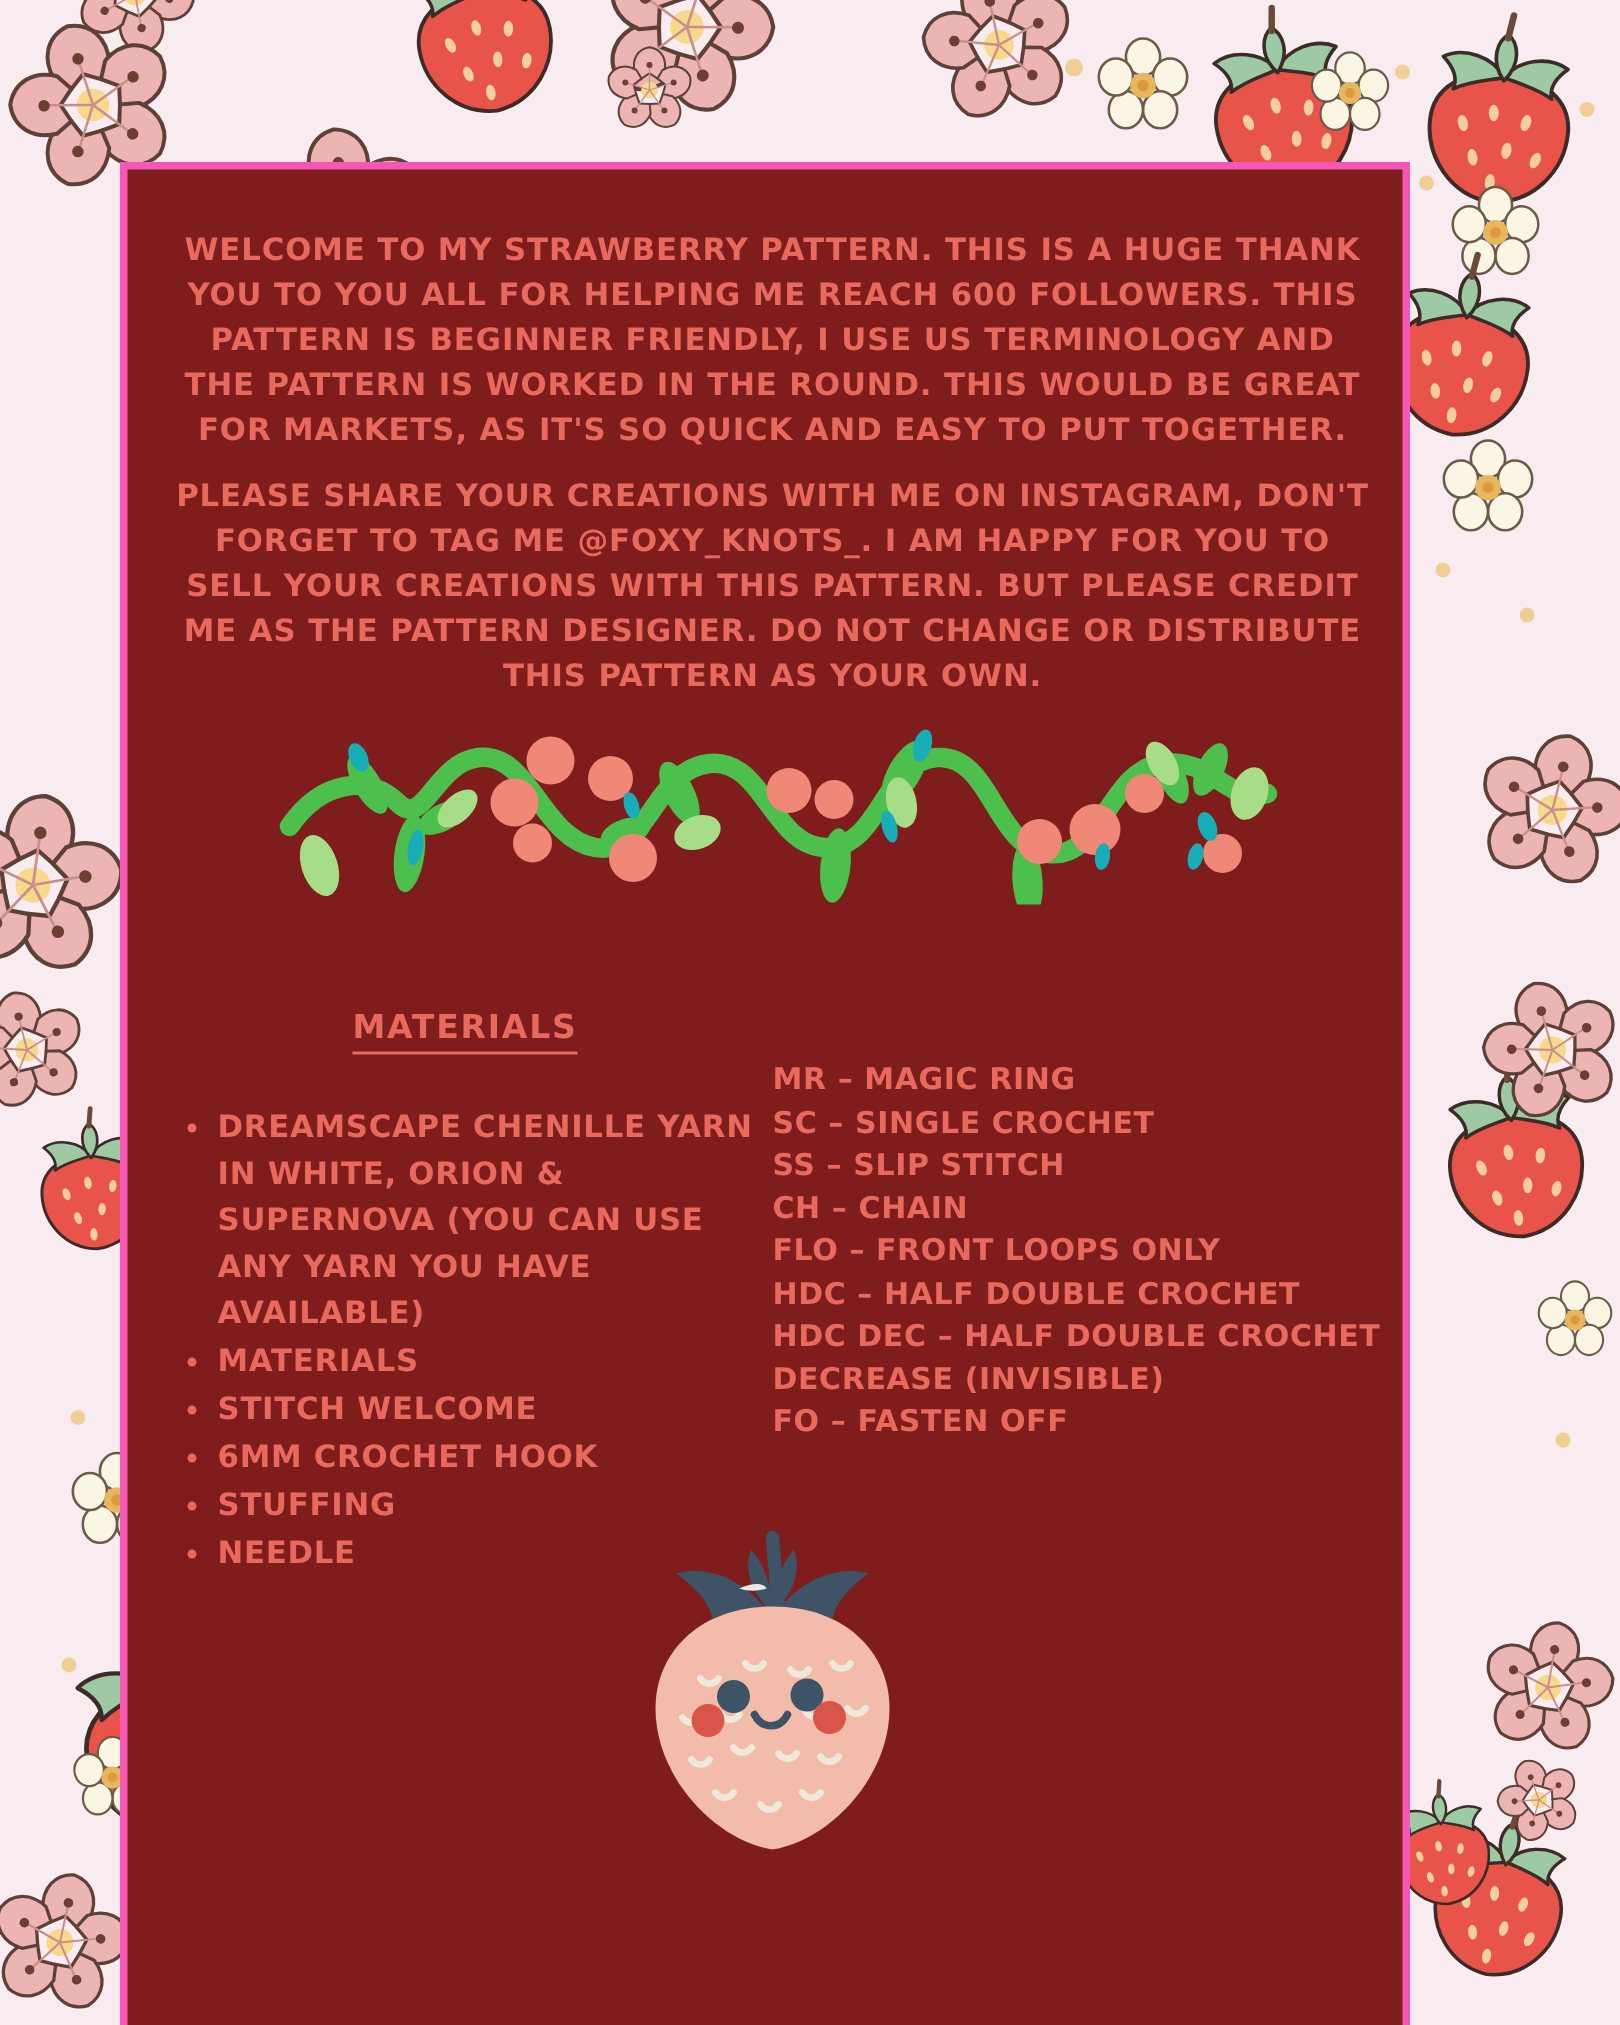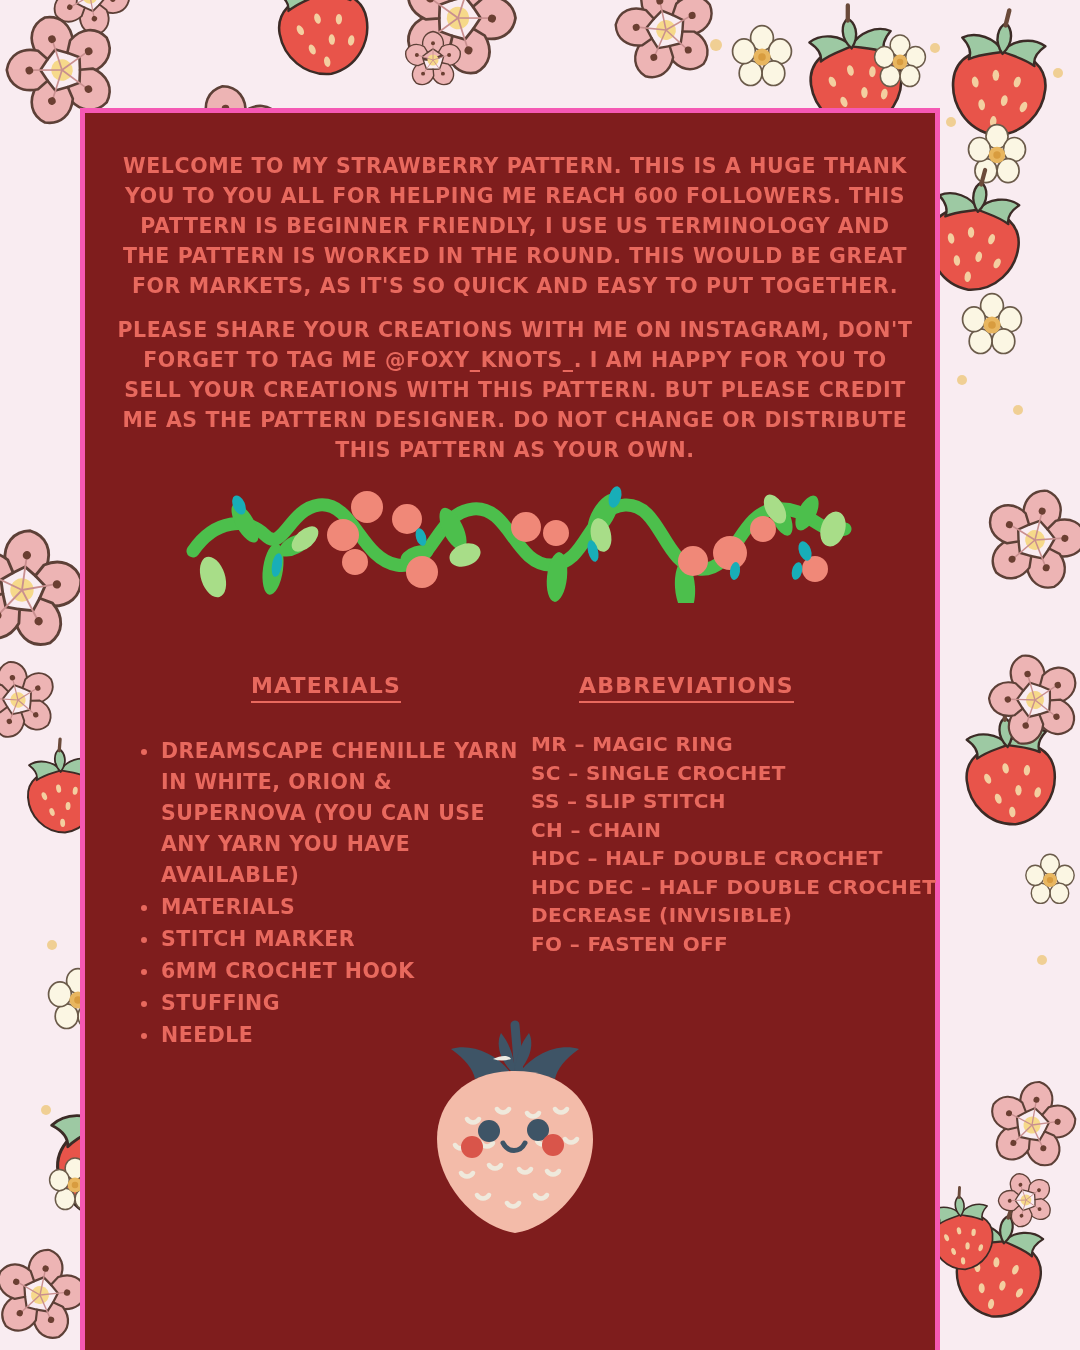--- a/index.html
+++ b/index.html
@@ -67,21 +67,20 @@
   }
   .vine-wrap svg { display: block; width: 100%; height: 100%; }
 
   
   .columns {
     position: absolute;
     left: 0px;
     top: 560px;
     width: 100%;
     display: flex;
-    padding-left: 16px;
   }
   .col-materials { width: 430px; padding-left: 20px; box-sizing: border-box; }
   .col-abbrev { width: 420px; box-sizing: border-box; }
 
   .sec-title {
     color: #e8695e;
     font-size: 22px;
     font-weight: 700;
     letter-spacing: 1.2px;
     text-align: center;
@@ -357,36 +356,34 @@
 
   <div class="columns">
 
     <div class="col-materials">
       <div class="sec-title">
         <span>MATERIALS</span>
       </div>
       <ul class="mat-list">
         <li>DREAMSCAPE CHENILLE YARN IN WHITE, ORION &amp; SUPERNOVA (YOU CAN USE ANY YARN YOU HAVE AVAILABLE)</li>
         <li>MATERIALS</li>
-        <li>STITCH MARKER</li>
+        <li>STITCH WELCOME</li>
         <li>6MM CROCHET HOOK</li>
         <li>STUFFING</li>
         <li>NEEDLE</li>
       </ul>
     </div>
 
     <div class="col-abbrev">
-      <div class="sec-title">
-        <span>ABBREVIATIONS</span>
-      </div>
       <ul class="abbr-list">
         <li>MR – MAGIC RING</li>
         <li>SC – SINGLE CROCHET</li>
         <li>SS – SLIP STITCH</li>
         <li>CH – CHAIN</li>
+        <li>FLO – FRONT LOOPS ONLY</li>
         <li>HDC – HALF DOUBLE CROCHET</li>
         <li>HDC DEC – HALF DOUBLE CROCHET DECREASE (INVISIBLE)</li>
         <li>FO – FASTEN OFF</li>
       </ul>
     </div>
   </div>
 
   <div class="mascot">
     <svg viewBox="0 0 200 230">
       <path d="M100,12 L104,60" stroke="#3e5466" stroke-width="9" stroke-linecap="round" fill="none"></path>

